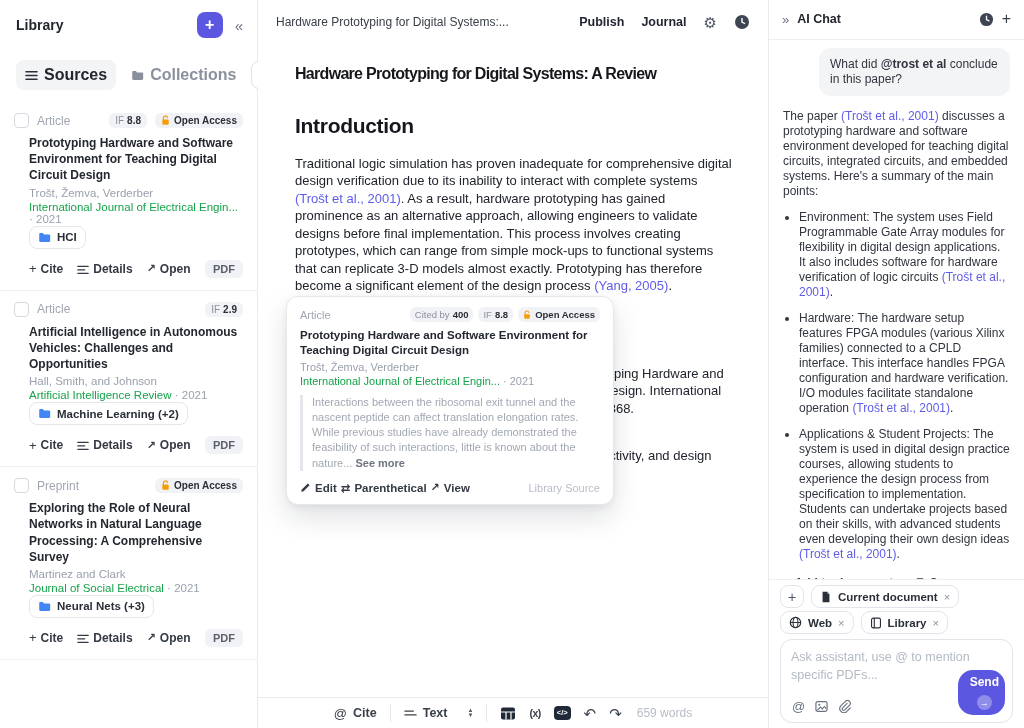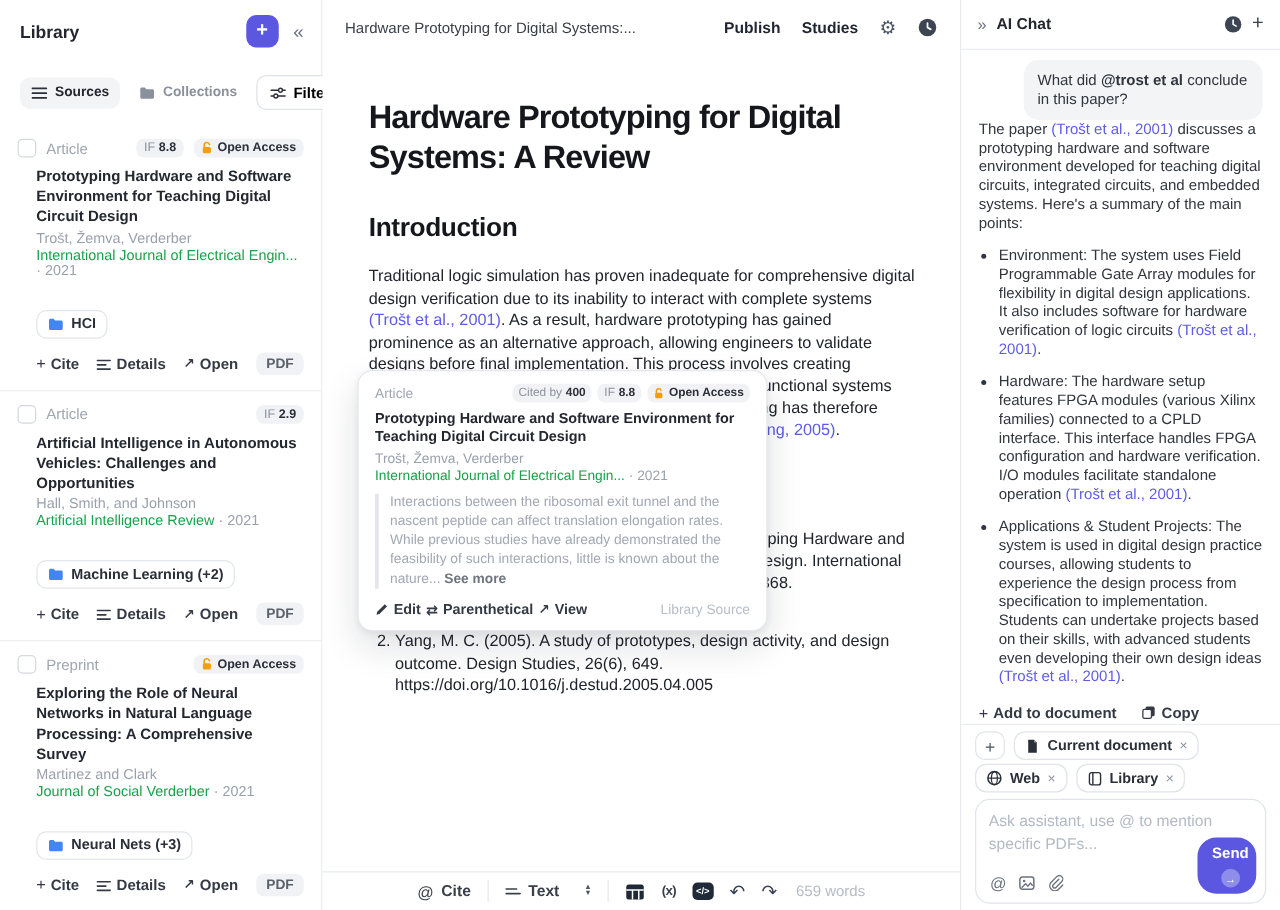--- a/index.html
+++ b/index.html
@@ -17,56 +17,56 @@
   .sb-title { font-size:14px; font-weight:700; flex:1; }
   .add-btn { width:26px; height:26px; border-radius:8px; background:#5B57E0; color:#fff; font-size:16px; font-weight:600;
              display:flex; align-items:center; justify-content:center; border:none; }
   .collapse { margin-left:12px; color:#6b7280; font-size:15px; }
   .search-wrap { margin:2px 16px 0; position:relative; }
   .search-wrap input { width:100%; height:34px; border:1px solid #dcdfe6; border-radius:10px; padding:0 10px 0 31px; font-size:13px;
                        font-family:inherit; color:#374151; outline:none; }
   .search-wrap input::placeholder { color:#aab0bb; }
   .search-ic { position:absolute; left:10px; top:9px; }
   .sb-tabs { display:flex; align-items:center; margin:12px 16px 0; gap:6px; }
-  .tab { display:inline-flex; align-items:center; gap:6px; padding:6px 9px; border-radius:8px; font-size:11px; font-weight:700; color:#23262e; }
+  .tab { display:inline-flex; align-items:center; gap:6px; padding:6px 9px; border-radius:8px; font-size:16px; font-weight:700; color:#23262e; }
   .tab.active { background:#f3f4f6; }
   .tab.idle { color:#8b919c; font-weight:600; }
   .filter-btn { margin-left:auto; display:inline-flex; align-items:center; gap:6px; padding:6px 10px; border:1px solid #dfe2e8;
                 border-radius:8px; font-size:12px; font-weight:700; background:#fff; }
   .cards { margin-top:12px; overflow:hidden; flex:1; }
   .card { padding:11px 14px 12px; border-top:1px solid #eef0f3; }
   .card:first-child { border-top:none; }
   .card-top { display:flex; align-items:center; gap:8px; }
   .cbx { width:15px; height:15px; border:1.5px solid #d4d8df; border-radius:4px; background:#fff; }
   .card-type { font-size:12px; color:#a0a6b1; flex:1; }
   .pill { display:inline-flex; align-items:center; gap:3px; background:#f1f2f5; border-radius:6px; padding:2px 6px; font-size:10px; }
   .pill .k { color:#8b919c; }
   .pill .v { font-weight:700; color:#2a2f38; }
   .pill.oa { gap:4px; font-weight:700; color:#2a2f38; }
   .card-body { margin-left:15px; }
   .card-title { margin-top:7px; font-size:12px; font-weight:700; color:#23272f; line-height:1.35; }
   .card-authors { margin-top:3px; font-size:11.5px; color:#9aa1ad; }
   .card-journal { margin-top:2px; font-size:11.5px; }
   .journal-name { color:#17A34A; }
-  .tag { display:inline-flex; align-items:center; gap:6px; margin-top:25px; border:1px solid #e3e6ea; border-radius:8px;
+  .tag { display:inline-flex; align-items:center; gap:6px; margin-top:1px; border:1px solid #e3e6ea; border-radius:8px;
          padding:4px 8px; font-size:11.5px; font-weight:700; color:#2a2f38; background:#fff; }
   .card-actions { display:flex; align-items:center; gap:14px; margin-top:11px; font-size:12px; font-weight:700; color:#343a44; }
   .act { display:inline-flex; align-items:center; gap:4px; }
   .act .plus { font-size:13px; font-weight:400; }
   .arrow-ne { font-size:11px; }
   .pdf-pill { margin-left:auto; background:#f1f2f5; color:#5b616c; border-radius:6px; padding:3px 8px; font-size:11px; font-weight:600; }
 
   
   .editor { flex:1; display:flex; flex-direction:column; position:relative; background:#fff; }
   .topbar { height:44px; display:flex; align-items:center; padding:0 18px; gap:17px; }
   .doc-crumb { flex:1; font-size:12px; color:#3a4049; white-space:nowrap; overflow:hidden; }
   .top-act { font-size:12.5px; font-weight:700; color:#1f2430; }
   .gear { font-size:15px; color:#4b5563; line-height:1; }
   .docwrap { flex:1; overflow:hidden; padding:20px 34px 0 37px; position:relative; }
-  .doc-h1 { font-size:26px; line-height:1.22; font-weight:800; letter-spacing:-0.7px; color:#15171c; max-width:455px;margin-top:14px; }
+  .doc-h1 { font-size:16px; line-height:1.22; font-weight:800; letter-spacing:-0.7px; color:#15171c; max-width:455px; }
   .doc-h2 { font-size:21px; font-weight:800; letter-spacing:-0.3px; color:#15171c; margin-top:30px; }
   .doc-p { margin-top:17px; font-size:13px; line-height:17.5px; color:#20242c; max-width:441px; }
   .cite-link { color:#5E5CE6; }
   .refs { margin-top:16px; padding-left:21px; max-width:441px; }
   .refs li { font-size:13px; line-height:17.5px; margin-bottom:12px; color:#20242c; }
 
   
   .popup { position:absolute; left:28px; top:252px; width:328px; background:#fff; border:1px solid #e6e8ec; border-radius:12px;
            box-shadow:0 12px 28px rgba(16,24,40,.13), 0 2px 6px rgba(16,24,40,.06); padding:10px 13px 9px; z-index:6; }
   .pop-top { display:flex; align-items:center; gap:5px; }
@@ -93,21 +93,21 @@
   .wordcount { color:#b6bcc6; font-size:12px; margin-left:2px; }
 
   
   .chat { width:256px; min-width:256px; border-left:1px solid #e8eaee; display:flex; flex-direction:column; }
   .chat-head { height:40px; display:flex; align-items:center; gap:8px; padding:0 13px; border-bottom:1px solid #eceef1; }
   .chev2 { color:#6b7280; font-size:13px; }
   .chat-title { font-size:12.5px; font-weight:700; flex:1; }
   .chat-plus { font-size:16px; color:#3a4049; font-weight:400; }
   .messages { height:540px; overflow:hidden; padding:8px 14px 0; font-size:12px; line-height:15px; color:#30353e; }
   .bubble { background:#f3f4f6; border-radius:12px; padding:9px 11px; margin-left:36px; }
-  .answer { }
+  .answer { margin-top:13px; }
   .bullets { margin-top:5px; padding-left:16px; }
   .bullets li { margin-top:11px; }
   .ans-actions { display:flex; align-items:center; gap:20px; margin-top:14px; font-size:12px; color:#343a44; font-weight:600; }
 
   .composer { border-top:1px solid #eceef1; padding:5px 11px 5px; }
   .chip-rows { display:flex; flex-wrap:wrap; gap:3px 7px; align-items:center; }
   .plus-chip { width:24px; height:23px; border:1px solid #e1e4e9; border-radius:8px; background:#fff; font-size:14px; color:#4b5563;
                display:flex; align-items:center; justify-content:center; }
   .chip { display:inline-flex; align-items:center; gap:6px; height:23px; border:1px solid #e1e4e9; border-radius:9px; padding:0 8px;
           font-size:11.5px; font-weight:700; color:#2a2f38; background:#fff; }
@@ -252,21 +252,21 @@
           <svg width="9" height="11" viewBox="0 0 10 12">
               <path d="M2.6 5V3.4a2.4 2.4 0 0 1 4.7-.7" fill="none" stroke="#F59E0B" stroke-width="1.4" stroke-linecap="round"></path>
               <rect x="1.4" y="5" width="7.2" height="5.6" rx="1.4" fill="#F59E0B"></rect>
             </svg>
           <span>Open Access</span>
         </span>
       </div>
       <div class="card-body">
         <div class="card-title">Exploring the Role of Neural Networks in Natural Language Processing: A Comprehensive Survey</div>
         <div class="card-authors">Martinez and Clark</div>
-        <div class="card-journal"><span class="journal-name">Journal of Social Verderber</span><span class="muted"> <span>·</span> <span>2021</span></span></div>
+        <div class="card-journal"><span class="journal-name">Journal of Social Electrical</span><span class="muted"> <span>·</span> <span>2021</span></span></div>
         <span class="tag">
           <svg width="13" height="13" viewBox="0 0 16 16">
               <path d="M1.5 4c0-.8.7-1.5 1.5-1.5h3l1.4 1.8h6.1c.8 0 1.5.7 1.5 1.5v6.2c0 .8-.7 1.5-1.5 1.5H3c-.8 0-1.5-.7-1.5-1.5z" fill="#4285F4"></path>
             </svg>
           <span>Neural Nets (+3)</span>
         </span>
         <div class="card-actions">
           <span class="act">
               <span class="plus">+</span>
               <span>Cite</span>
@@ -291,21 +291,21 @@
       
     </div>
 
   </div>
 </aside>
 
 <main class="editor">
   <div class="topbar">
     <span class="doc-crumb">Hardware Prototyping for Digital Systems:...</span>
     <span class="top-act">Publish</span>
-    <span class="top-act">Studies</span>
+    <span class="top-act">Journal</span>
     <span class="gear">⚙</span>
     <svg width="16" height="16" viewBox="0 0 16 16">
         <circle cx="8" cy="8" r="7" fill="#3D4452"></circle>
         <path d="M8 4.4V8l2.6 1.5" stroke="#fff" stroke-width="1.4" fill="none" stroke-linecap="round"></path>
       </svg>
   </div>
 
   <div class="docwrap">
     <h1 class="doc-h1">Hardware Prototyping for Digital Systems: A Review</h1>
     <h2 class="doc-h2">Introduction</h2>

